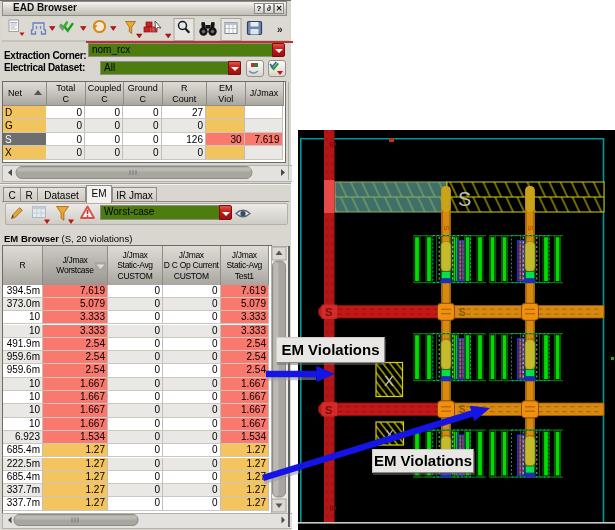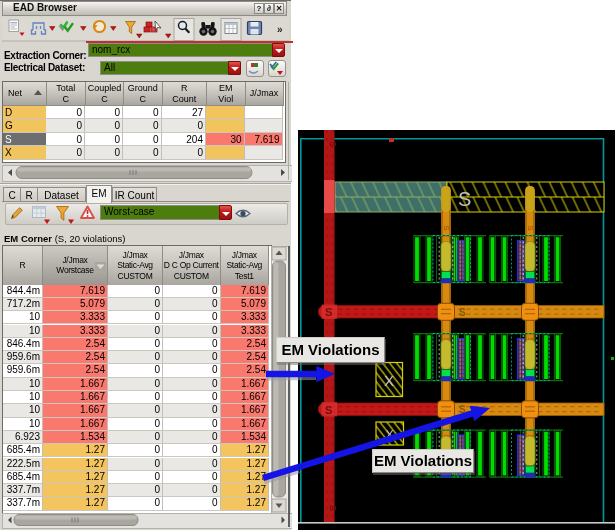--- a/index.html
+++ b/index.html
@@ -157,21 +157,21 @@
 <div class="cell abs" style="left:45.5px;top:119.0px;width:36.5px;height:12.5px;background:#eae8e5;line-height:13.5px;">0</div>
 <div class="cell abs" style="left:85px;top:119.0px;width:35px;height:12.5px;background:#eae8e5;line-height:13.5px;">0</div>
 <div class="cell abs" style="left:123px;top:119.0px;width:35.5px;height:12.5px;background:#eae8e5;line-height:13.5px;">0</div>
 <div class="cell abs" style="left:161.5px;top:119.0px;width:41.5px;height:12.5px;background:#eae8e5;line-height:13.5px;">0</div>
 <div class="cell abs" style="left:206px;top:119.0px;width:35.5px;height:12.5px;background:#f2c45e;line-height:13.5px;"></div>
 <div class="cell abs" style="left:244.5px;top:119.0px;width:35px;height:12.5px;background:#eae8e5;line-height:13.5px;"></div>
 <div class="cell abs" style="left:3px;top:132.5px;width:39.5px;height:12.5px;background:#6e6e6e;color:#fff;text-align:left;padding-left:2px;line-height:13.5px;">S</div>
 <div class="cell abs" style="left:45.5px;top:132.5px;width:36.5px;height:12.5px;background:#ffffff;line-height:13.5px;">0</div>
 <div class="cell abs" style="left:85px;top:132.5px;width:35px;height:12.5px;background:#ffffff;line-height:13.5px;">0</div>
 <div class="cell abs" style="left:123px;top:132.5px;width:35.5px;height:12.5px;background:#ffffff;line-height:13.5px;">0</div>
-<div class="cell abs" style="left:161.5px;top:132.5px;width:41.5px;height:12.5px;background:#ffffff;line-height:13.5px;">204</div>
+<div class="cell abs" style="left:161.5px;top:132.5px;width:41.5px;height:12.5px;background:#ffffff;line-height:13.5px;">126</div>
 <div class="cell abs" style="left:206px;top:132.5px;width:35.5px;height:12.5px;background:#f9796f;line-height:13.5px;">30</div>
 <div class="cell abs" style="left:244.5px;top:132.5px;width:35px;height:12.5px;background:#f9796f;line-height:13.5px;">7.619</div>
 <div class="cell abs" style="left:3px;top:146.0px;width:39.5px;height:12.5px;background:#f2c45e;color:#000;text-align:left;padding-left:2px;line-height:13.5px;">X</div>
 <div class="cell abs" style="left:45.5px;top:146.0px;width:36.5px;height:12.5px;background:#eae8e5;line-height:13.5px;">0</div>
 <div class="cell abs" style="left:85px;top:146.0px;width:35px;height:12.5px;background:#eae8e5;line-height:13.5px;">0</div>
 <div class="cell abs" style="left:123px;top:146.0px;width:35.5px;height:12.5px;background:#eae8e5;line-height:13.5px;">0</div>
 <div class="cell abs" style="left:161.5px;top:146.0px;width:41.5px;height:12.5px;background:#eae8e5;line-height:13.5px;">0</div>
 <div class="cell abs" style="left:206px;top:146.0px;width:35.5px;height:12.5px;background:#f2c45e;line-height:13.5px;"></div>
 <div class="cell abs" style="left:244.5px;top:146.0px;width:35px;height:12.5px;background:#eae8e5;line-height:13.5px;"></div>
 <div class="abs" style="left:2px;top:165px;width:289px;height:15px;background:#e4e2de;border:1px solid #b4b1ab;"></div>
@@ -180,21 +180,21 @@
     <path d="M279 4 L283 7.5 L279 11 Z" fill="#4a4a4a"></path>
     <rect x="14" y="1.5" width="236" height="12" rx="6" fill="#a9a6a0" stroke="#8f8c86" stroke-width="1"></rect>
     <rect x="15" y="2.5" width="234" height="4" rx="3" fill="#bcb9b3"></rect>
     <path d="M128 5 v5 M131 5 v5 M134 5 v5" stroke="#777" stroke-width="1"></path>
   </svg>
 <div class="abs" style="left:0px;top:182.5px;width:291px;height:1px;background:#a8a5a0;"></div>
 <div class="abs" style="left:0px;top:183.5px;width:291px;height:1px;background:#f2f1ef;"></div>
 <div class="tab abs" style="left:3px;width:16px;">C</div>
 <div class="tab abs" style="left:20px;width:16px;">R</div>
 <div class="tab abs" style="left:37px;width:47px;">Dataset</div>
-<div class="tab abs" style="left:112px;width:43px;">IR Count</div>
+<div class="tab abs" style="left:112px;width:43px;">IR Jmax</div>
 <div class="tab abs" style="left:86px;top:185px;height:17px;width:24px;background:#f4f2ef;z-index:3;">EM</div>
 <div class="abs" style="left:2px;top:201px;width:287px;height:1px;background:#8f8c86;z-index:2;"></div>
 <div class="abs" style="left:5px;top:203px;width:281px;height:20px;background:linear-gradient(#eceae6,#cfccc6);border:1px solid #b4b1ab;border-radius:2px;"></div>
 <svg class="abs" style="left:0;top:203px;z-index:2;" width="291" height="22" viewBox="0 0 291 22">
     <g>
       <path d="M11.5 15.5 l1.2 -3.6 l7 -7.2 l2.6 2.5 l-7.2 7.2 z" fill="#eaa832" stroke="#8a5a10" stroke-width="0.8"></path>
       <path d="M11.5 15.5 l1.2 -3.6 l1.3 1.2 z" fill="#3a3a3a"></path>
     </g>
     <rect x="32.5" y="3.5" width="13" height="11" fill="#e4eaf0" stroke="#a8b2bc" stroke-width="0.9"></rect>
     <rect x="32.5" y="3.5" width="13" height="2.6" fill="#c2ccd8"></rect>
@@ -207,52 +207,52 @@
     <rect x="86.7" y="12.2" width="1.7" height="1.7" fill="#c03030"></rect>
     <g>
       <path d="M236 10.5 q7 -6.5 14 0 q-7 6.5 -14 0 z" fill="#e8ecf0" stroke="#55667a" stroke-width="1.2"></path>
       <circle cx="243" cy="10.5" r="2.6" fill="#3a4a5c"></circle>
     </g>
   </svg>
 <div class="combo abs" style="left:100px;top:205px;width:119px;height:13px;">
     <div class="combotext">Worst-case</div>
   </div>
 <div class="redbtn abs" style="left:219px;top:205px;width:11px;height:13px;"></div>
-<div class="abs" style="left:4px;top:233px;font-size:9.5px;color:#000;"><b>EM Corner</b> (S, 20 violations)</div>
+<div class="abs" style="left:4px;top:233px;font-size:9.5px;color:#000;"><b>EM Browser</b> (S, 20 violations)</div>
 <div class="abs" style="left:2px;top:245px;width:268px;height:268px;border:1px solid #6e6b66;background:#fff;"></div>
 <div class="hdr abs" style="left:3px;top:246px;width:39px;height:38.5px;font-size:8.5px;line-height:10.5px;letter-spacing:-0.3px;">R</div>
 <div class="hdr abs" style="left:43px;top:246px;width:64px;height:38.5px;background:linear-gradient(#cdcac4,#b6b3ad 45%,#9a9792);font-size:8.5px;line-height:10.5px;letter-spacing:-0.3px;">J/Jmax<br>Worstcase</div>
 <div class="hdr abs" style="left:108px;top:246px;width:54px;height:38.5px;font-size:8.5px;line-height:10.5px;letter-spacing:-0.3px;">J/Jmax<br>Static-Avg<br>CUSTOM</div>
 <div class="hdr abs" style="left:163px;top:246px;width:56.5px;height:38.5px;font-size:8.5px;line-height:10.5px;letter-spacing:-0.3px;">J/Jmax<br>D C Op Current<br>CUSTOM</div>
 <div class="hdr abs" style="left:220.5px;top:246px;width:47.5px;height:38.5px;font-size:8.5px;line-height:10.5px;letter-spacing:-0.3px;">J/Jmax<br>Static-Avg<br>Test1</div>
 <svg class="abs" style="left:95px;top:262px;z-index:2;" width="11" height="9">
     <rect x="0" y="0" width="11" height="9" fill="#a9a6a0"></rect>
     <path d="M1.5 2.5 L5.5 7 L9.5 2.5 Z" fill="#ddd"></path>
   </svg>
-<div class="cell abs" style="left:3px;top:284.6px;width:37px;height:12.30px;background:#ffffff;line-height:12.8px;">844.4m</div>
+<div class="cell abs" style="left:3px;top:284.6px;width:37px;height:12.30px;background:#ffffff;line-height:12.8px;">394.5m</div>
 <div class="cell abs" style="left:43px;top:284.6px;width:62px;height:12.30px;background:#f9796f;line-height:12.8px;">7.619</div>
 <div class="cell abs" style="left:108px;top:284.6px;width:52px;height:12.30px;background:#ffffff;line-height:12.8px;">0</div>
 <div class="cell abs" style="left:163px;top:284.6px;width:54.5px;height:12.30px;background:#ffffff;line-height:12.8px;">0</div>
 <div class="cell abs" style="left:220.5px;top:284.6px;width:45.5px;height:12.30px;background:#f9796f;line-height:12.8px;">7.619</div>
-<div class="cell abs" style="left:3px;top:297.9px;width:37px;height:12.30px;background:#eae8e5;line-height:12.8px;">717.2m</div>
+<div class="cell abs" style="left:3px;top:297.9px;width:37px;height:12.30px;background:#eae8e5;line-height:12.8px;">373.0m</div>
 <div class="cell abs" style="left:43px;top:297.9px;width:62px;height:12.30px;background:#f9796f;line-height:12.8px;">5.079</div>
 <div class="cell abs" style="left:108px;top:297.9px;width:52px;height:12.30px;background:#eae8e5;line-height:12.8px;">0</div>
 <div class="cell abs" style="left:163px;top:297.9px;width:54.5px;height:12.30px;background:#eae8e5;line-height:12.8px;">0</div>
 <div class="cell abs" style="left:220.5px;top:297.9px;width:45.5px;height:12.30px;background:#f9796f;line-height:12.8px;">5.079</div>
 <div class="cell abs" style="left:3px;top:311.2px;width:37px;height:12.30px;background:#ffffff;line-height:12.8px;">10</div>
 <div class="cell abs" style="left:43px;top:311.2px;width:62px;height:12.30px;background:#f9796f;line-height:12.8px;">3.333</div>
 <div class="cell abs" style="left:108px;top:311.2px;width:52px;height:12.30px;background:#ffffff;line-height:12.8px;">0</div>
 <div class="cell abs" style="left:163px;top:311.2px;width:54.5px;height:12.30px;background:#ffffff;line-height:12.8px;">0</div>
 <div class="cell abs" style="left:220.5px;top:311.2px;width:45.5px;height:12.30px;background:#f9796f;line-height:12.8px;">3.333</div>
 <div class="cell abs" style="left:3px;top:324.5px;width:37px;height:12.30px;background:#eae8e5;line-height:12.8px;">10</div>
 <div class="cell abs" style="left:43px;top:324.5px;width:62px;height:12.30px;background:#f9796f;line-height:12.8px;">3.333</div>
 <div class="cell abs" style="left:108px;top:324.5px;width:52px;height:12.30px;background:#eae8e5;line-height:12.8px;">0</div>
 <div class="cell abs" style="left:163px;top:324.5px;width:54.5px;height:12.30px;background:#eae8e5;line-height:12.8px;">0</div>
 <div class="cell abs" style="left:220.5px;top:324.5px;width:45.5px;height:12.30px;background:#f9796f;line-height:12.8px;">3.333</div>
-<div class="cell abs" style="left:3px;top:337.8px;width:37px;height:12.30px;background:#ffffff;line-height:12.8px;">846.4m</div>
+<div class="cell abs" style="left:3px;top:337.8px;width:37px;height:12.30px;background:#ffffff;line-height:12.8px;">491.9m</div>
 <div class="cell abs" style="left:43px;top:337.8px;width:62px;height:12.30px;background:#f9796f;line-height:12.8px;">2.54</div>
 <div class="cell abs" style="left:108px;top:337.8px;width:52px;height:12.30px;background:#ffffff;line-height:12.8px;">0</div>
 <div class="cell abs" style="left:163px;top:337.8px;width:54.5px;height:12.30px;background:#ffffff;line-height:12.8px;">0</div>
 <div class="cell abs" style="left:220.5px;top:337.8px;width:45.5px;height:12.30px;background:#f9796f;line-height:12.8px;">2.54</div>
 <div class="cell abs" style="left:3px;top:351.1px;width:37px;height:12.30px;background:#eae8e5;line-height:12.8px;">959.6m</div>
 <div class="cell abs" style="left:43px;top:351.1px;width:62px;height:12.30px;background:#f9796f;line-height:12.8px;">2.54</div>
 <div class="cell abs" style="left:108px;top:351.1px;width:52px;height:12.30px;background:#eae8e5;line-height:12.8px;">0</div>
 <div class="cell abs" style="left:163px;top:351.1px;width:54.5px;height:12.30px;background:#eae8e5;line-height:12.8px;">0</div>
 <div class="cell abs" style="left:220.5px;top:351.1px;width:45.5px;height:12.30px;background:#f9796f;line-height:12.8px;">2.54</div>
 <div class="cell abs" style="left:3px;top:364.4px;width:37px;height:12.30px;background:#ffffff;line-height:12.8px;">959.6m</div>

